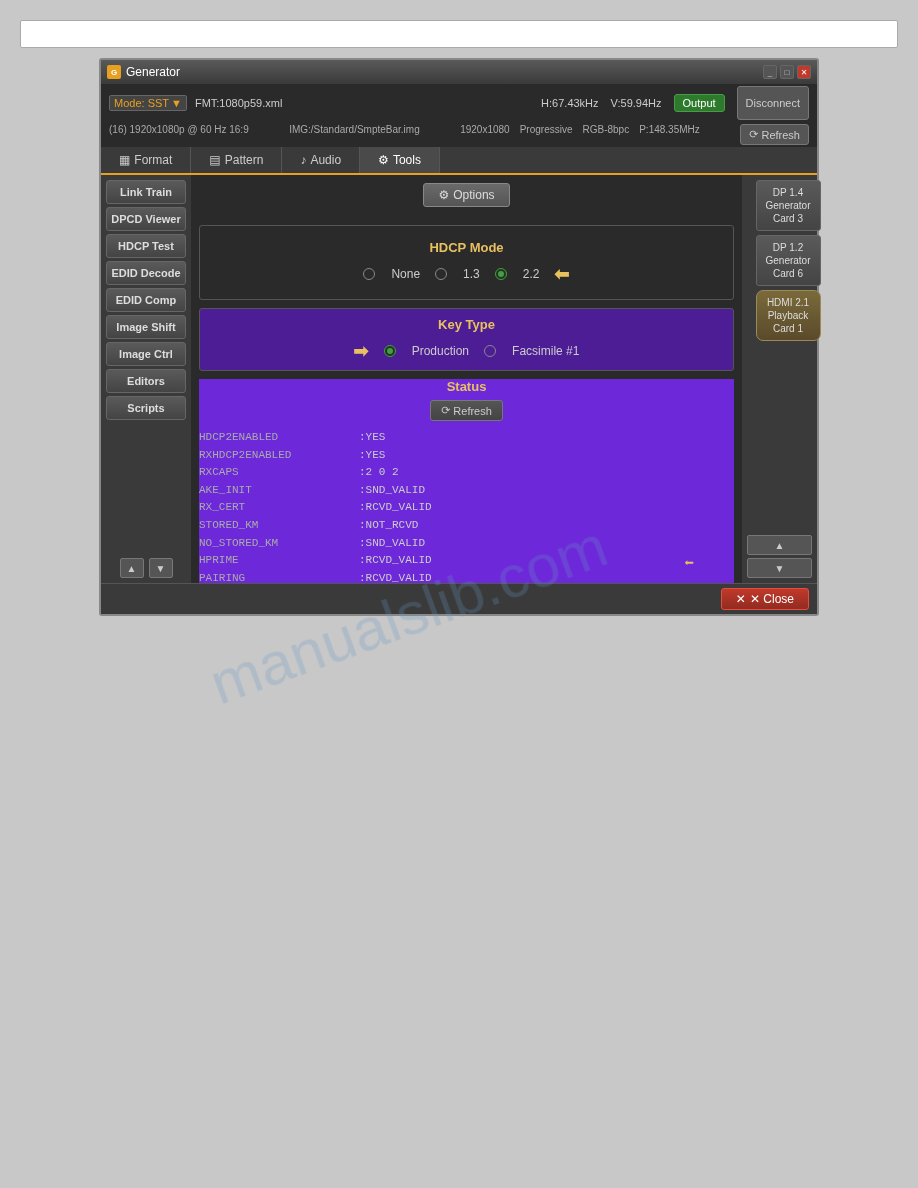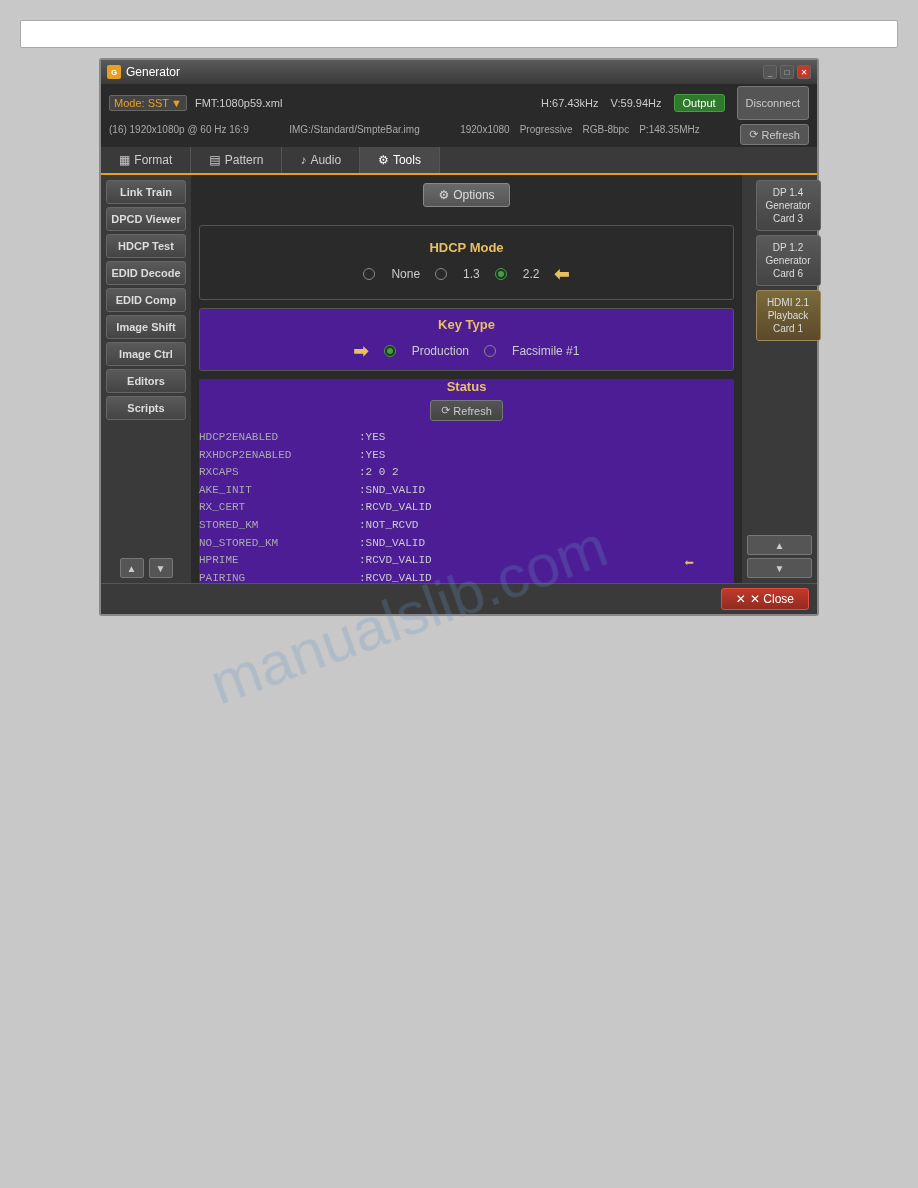--- a/index.html
+++ b/index.html
@@ -286,21 +286,21 @@
     .key-section {
       border: 1px solid #555;
       border-radius: 3px;
       padding: 8px;
       margin-bottom: 8px;
       background: #4c1d95;
     }
 
     
     .status-section {
-      background: #4c1d95;
+      background: #6d28d9;
     }
     .status-title {
       color: #e8c060;
       text-align: center;
       font-size: 13px;
       font-weight: bold;
       margin-bottom: 6px;
     }
     .refresh-btn {
       background: linear-gradient(to bottom, #555, #444);
@@ -566,21 +566,21 @@
               <span class="status-val">:YES</span>
             </div>
 
           </div>
         </div>
       </div>
 
       <div class="right-sidebar">
         <div class="right-btn">DP 1.4<br>Generator<br>Card 3</div>
         <div class="right-btn">DP 1.2<br>Generator<br>Card 6</div>
-        <div class="right-btn" style="background:linear-gradient(to bottom, #7a6a3a, #5a4a2a); border-color:#9a8a5a;">HDMI 2.1<br>Playback<br>Card 1</div>
+        <div class="right-btn" style="background:linear-gradient(to bottom, #7a6a3a, #5a4a2a); border-color:#9a8a5a;border-radius:7px;">HDMI 2.1<br>Playback<br>Card 1</div>
         <div style="margin-top:auto; display:flex; flex-direction:column; gap:3px; width:100%;">
           <div class="nav-arrow" style="width:100%; justify-content:center;">▲</div>
           <div class="nav-arrow" style="width:100%; justify-content:center;">▼</div>
         </div>
       </div>
     </div>
 
     <div class="bottom-bar">
       <div class="close-btn-bottom">
         <span>✕</span>

